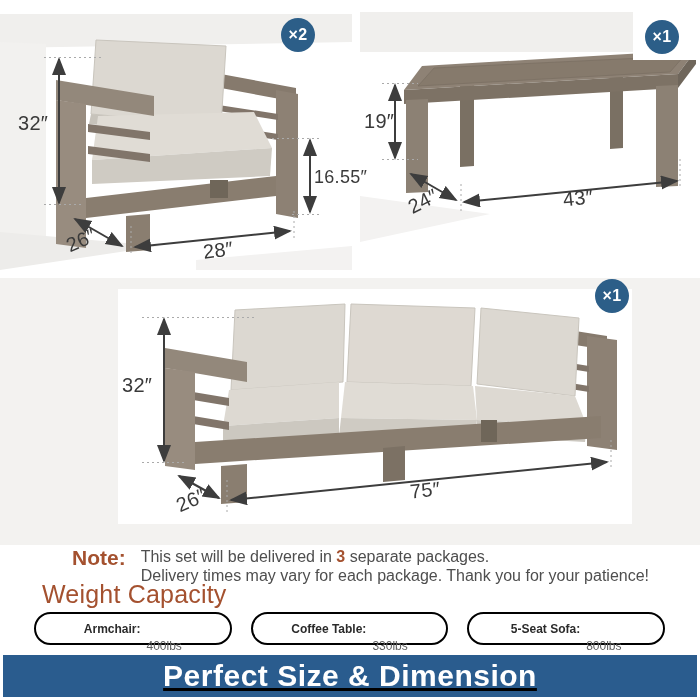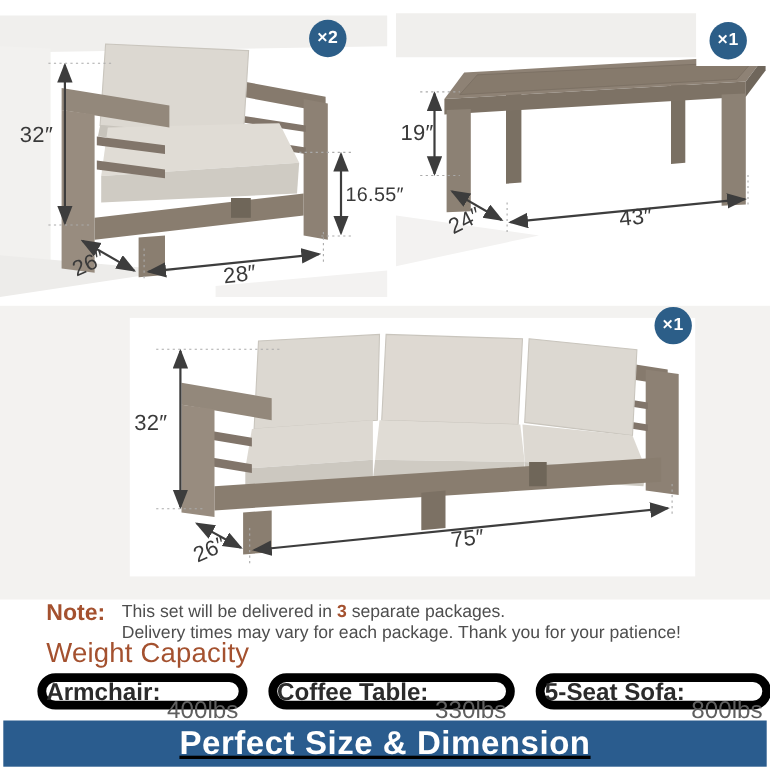--- a/index.html
+++ b/index.html
@@ -12,27 +12,27 @@
   .dim-label.small{font-size:18px;}
   .rot-24{transform:rotate(-24deg);transform-origin:center;}
   .rot-27{transform:rotate(-27deg);transform-origin:center;}
   .rot-7{transform:rotate(-7deg);transform-origin:center;}
   .rot-6{transform:rotate(-6deg);transform-origin:center;}
   .badge-plate{position:absolute;background:#ffffff;}
   .qty-badge{position:absolute;width:34px;height:34px;border-radius:50%;background:#2c5e88;
              color:#fff;display:flex;align-items:center;justify-content:center;
              font-weight:bold;font-size:16px;letter-spacing:.5px;}
   .note{position:absolute;left:42px;top:548px;right:20px;display:flex;align-items:flex-start;}
-  .note-label{font-size:21px;font-weight:bold;color:#a4512f;margin-right:15px;line-height:20px;}
+  .note-label{font-size:21px;font-weight:bold;color:#a4512f;margin-right:15px;line-height:20px;margin-left:30px;}
   .note-body{font-size:16px;color:#4e4e4e;line-height:18.5px;}
   .note-hl{color:#a4512f;font-weight:bold;}
   .wc-title{position:absolute;left:42px;top:580px;font-size:25px;font-weight:normal;color:#a4512f;letter-spacing:.2px;}
   .pill-row{position:absolute;left:34px;top:612px;width:631px;height:33px;display:flex;gap:19px;}
-  .pill{flex:1;border:8px solid #000000;border-radius:18px;background:#fff;
-        display:flex;align-items:center;justify-content:center;font-size:22px;white-space:nowrap;}
+  .pill{flex:1;border:2px solid #000000;border-radius:18px;background:#fff;
+        display:flex;align-items:center;justify-content:center;font-size:12px;white-space:nowrap;}
   .pill b{color:#2b2b2b;font-weight:bold;}
   .pill span{color:#5f5f5f;margin-left:6px;margin-top:34px;}
   .banner{position:absolute;left:3px;top:655px;right:3px;height:42px;background:#2a5c8e;
           display:flex;align-items:center;justify-content:center;text-decoration:underline;}
   .banner-text{color:#ffffff;font-size:30px;font-weight:bold;letter-spacing:.5px;}
 </style>
 </head>
 <body>
 
 <div class="page">

